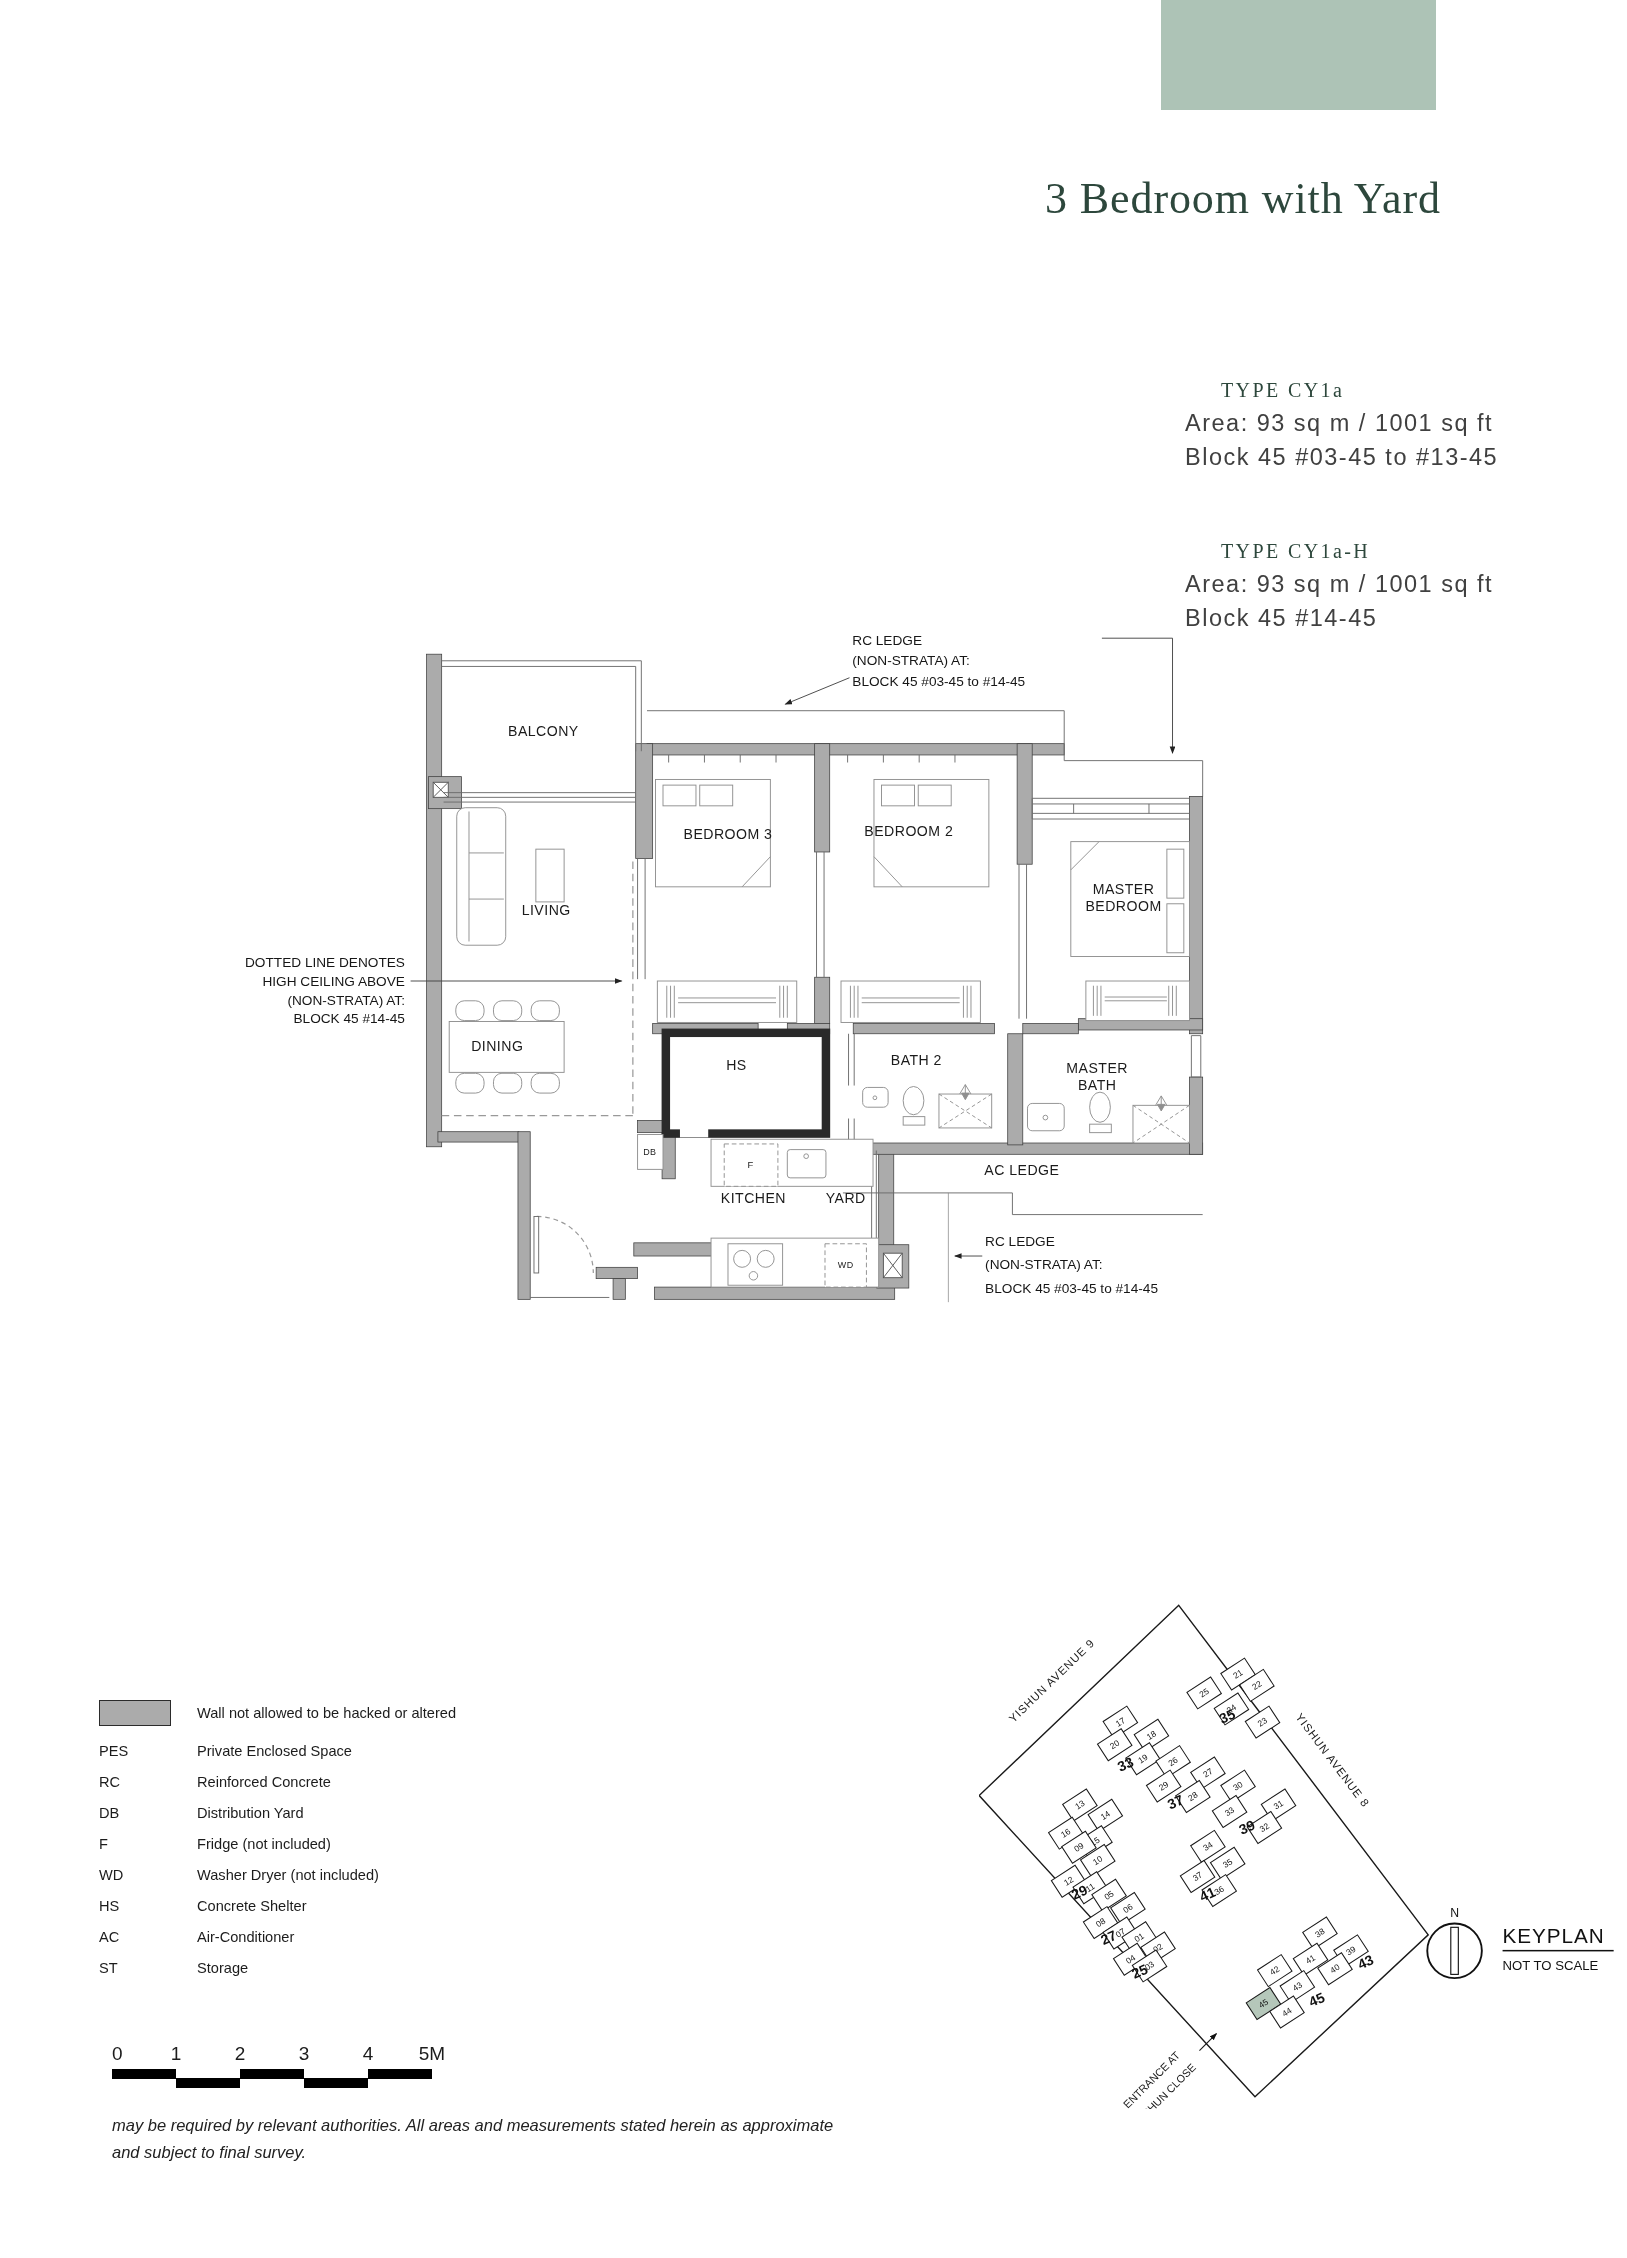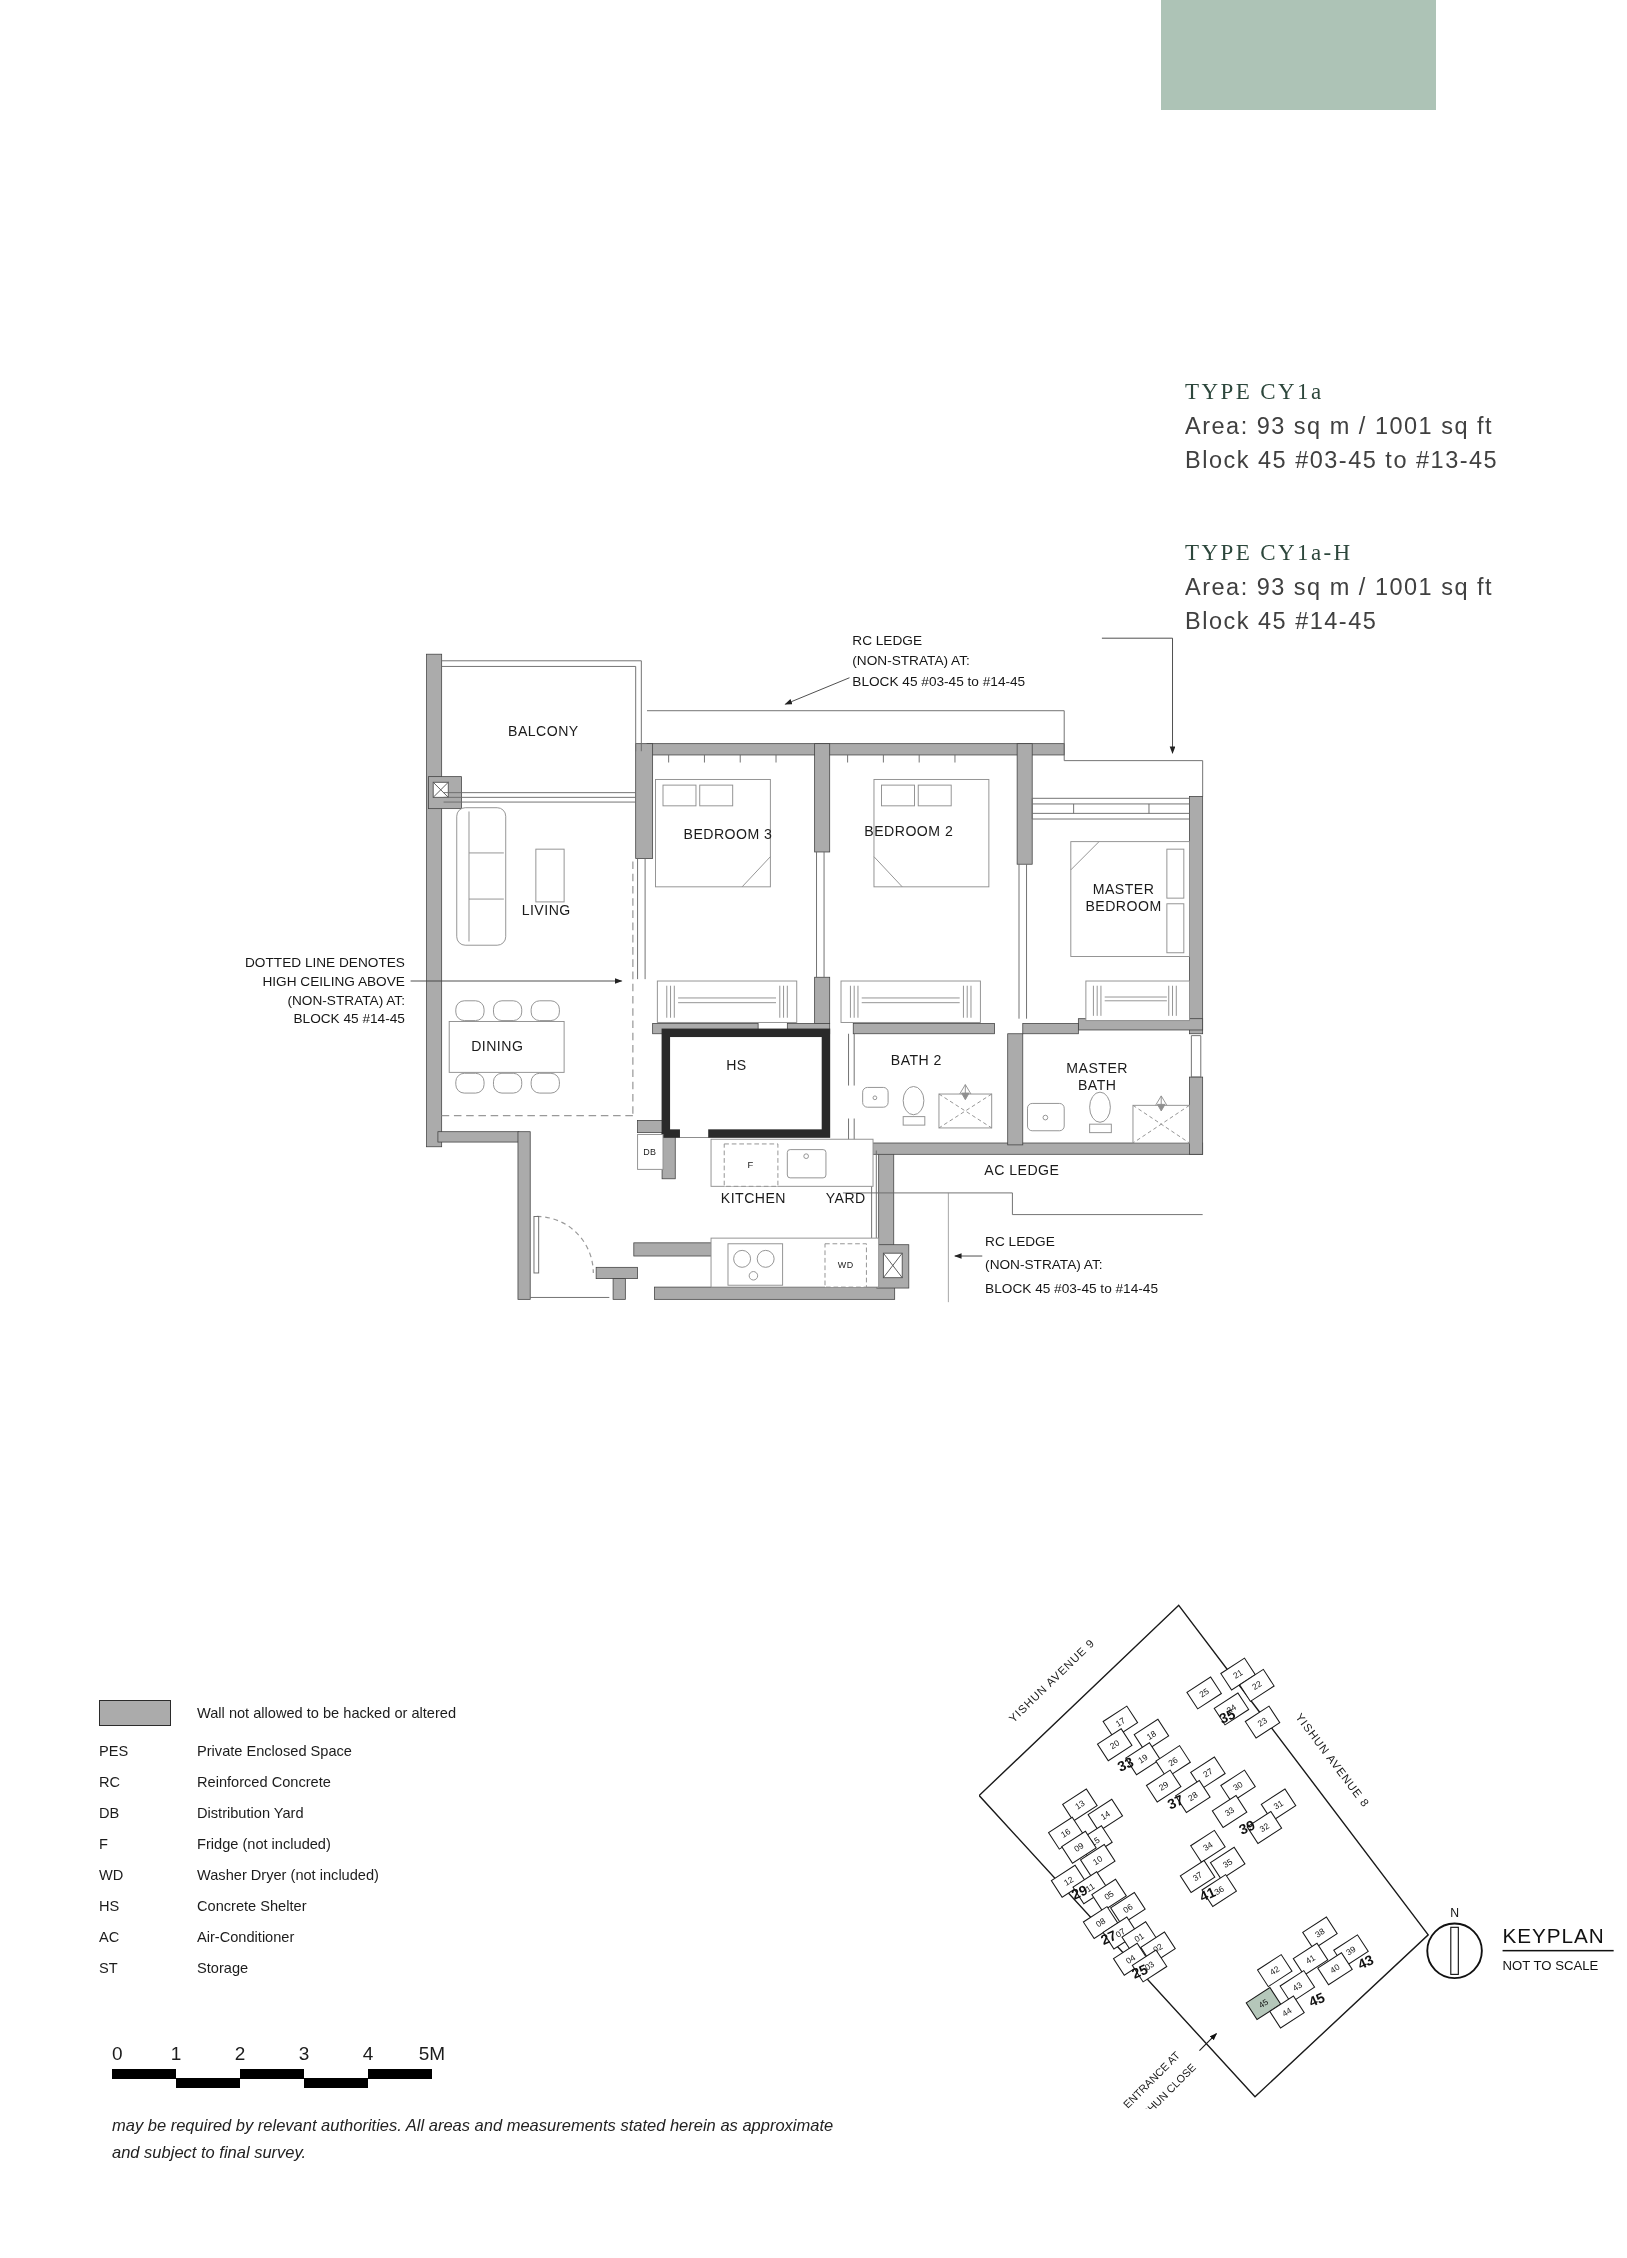--- a/index.html
+++ b/index.html
@@ -2,22 +2,22 @@
 <html style="font-size:15px"><head>
 <meta charset="utf-8">
 <style>
   html,body{margin:0;padding:0;background:#fff;}
   .canvas{position:relative;width:1627px;height:2258px;background:#ffffff;
           font-family:"Liberation Sans",sans-serif;overflow:hidden;color:#1c1c1c;}
   .accent{position:absolute;left:1161px;top:0;width:275px;height:110px;background:#adc3b6;}
   .page-title{position:absolute;top:173px;right:186px;font-family:"Liberation Serif",serif;
               font-size:44px;font-weight:400;color:#2d473c;letter-spacing:0.9px;white-space:nowrap;}
   .type-block{position:absolute;left:1185px;}
-  .type-block .tname{font-family:"Liberation Serif",serif;font-size:23px;color:#2d473c;
-                     letter-spacing:2.4px;white-space:nowrap;}
+  .type-block .tname{font-family:"Liberation Serif",serif;font-size:20px;color:#2d473c;
+                     letter-spacing:2.4px;white-space:nowrap;margin-left:36px;}
   .type-block .tline{font-size:23.5px;color:#404040;letter-spacing:1.5px;margin-top:7.5px;white-space:nowrap;}
   .tb1{top:379px;} .tb2{top:540px;}
   svg text{font-family:"Liberation Sans",sans-serif;}
   .legend{position:absolute;left:99px;top:1699px;font-size:14.6px;}
   .legend .swrow{display:flex;align-items:center;height:28px;margin-bottom:16px;}
   .swatch{width:70px;height:23.5px;background:#ababab;border:1.9px solid #2b2b2b;margin-right:26px;}
   .legend .lrow{display:flex;height:31px;align-items:flex-start;}
   .legend .lkey{width:98px;flex:none;}
   .scalebar{position:absolute;left:112px;top:2043px;width:339px;height:53px;font-size:19px;}
   .scalebar .num{position:absolute;top:0;transform:translateX(-50%);}
@@ -26,20 +26,21 @@
   .disclaimer{position:absolute;left:112px;top:2112px;width:753px;font-size:16.5px;
               font-style:italic;line-height:1.62;color:#222;}
 </style>
 </head>
 <body>
 
 <div class="canvas">
 
   <div class="accent"></div>
 
+  <div class="page-title">3 Bedroom with Yard</div>
 
   <div class="type-block tb1">
     <div class="tname">TYPE CY1a</div>
     <div class="tline">Area: 93 sq m / 1001 sq ft</div>
     <div class="tline">Block 45 #03-45 to #13-45</div>
   </div>
 
   <div class="type-block tb2">
     <div class="tname">TYPE CY1a-H</div>
     <div class="tline">Area: 93 sq m / 1001 sq ft</div>

